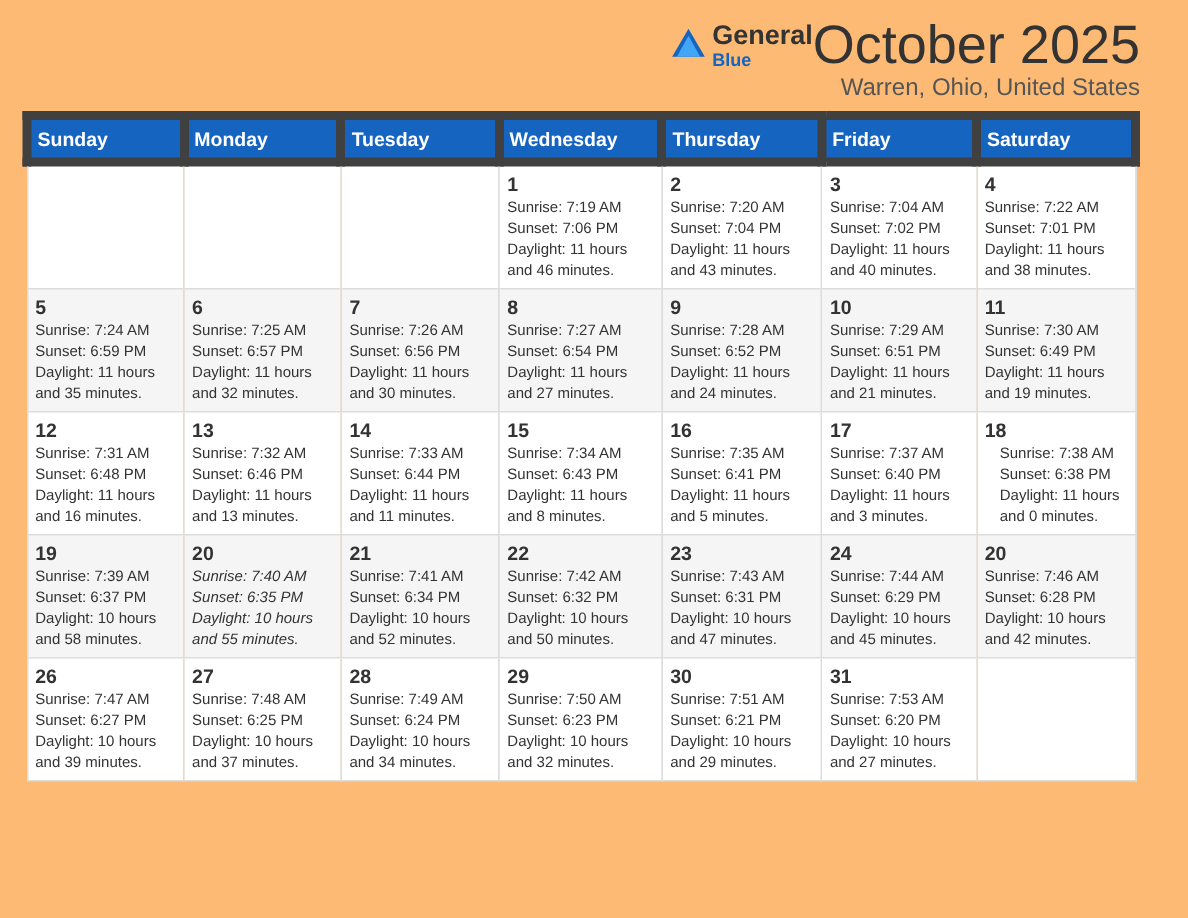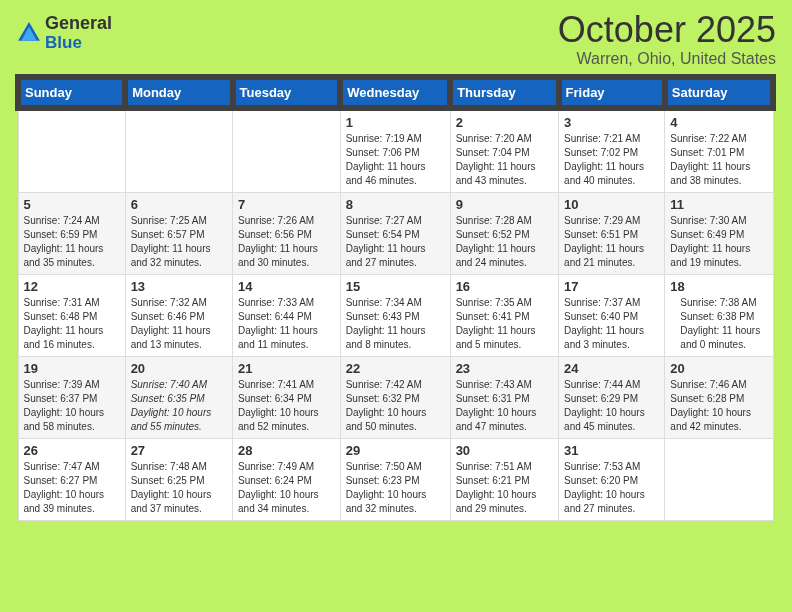--- a/index.html
+++ b/index.html
@@ -6,24 +6,25 @@
     body {
       font-family: Arial, sans-serif;
       background: #fff;
       width: 792px;
       min-height: 612px;
       padding: 0;
     }
     .page {
       width: 792px;
       min-height: 612px;
-      background: #bef264;
+      background: #fdba74;
       display: flex;
       flex-direction: column;
-      padding: 10px 16px 10px 15px;
+      padding: 10px 32px 10px 15px;
+      align-items: flex-end;
     }
     .header {
       display: flex;
       justify-content: space-between;
       align-items: flex-start;
       margin-bottom: 6px;
     }
     .logo {
       display: flex;
       align-items: center;
@@ -33,21 +34,21 @@
       display: flex;
       flex-direction: column;
       line-height: 1.1;
     }
     .logo-general {
       font-size: 18px;
       font-weight: bold;
       color: #333;
     }
     .logo-blue {
-      font-size: 17px;
+      font-size: 12px;
       font-weight: bold;
       color: #1565c0;
     }
     .logo-icon {
       width: 28px;
       height: 28px;
       margin-right: 2px;
     }
     .title-block {
       text-align: right;
@@ -151,21 +152,21 @@
           </td>
           <td>
             <div class="day-num">2</div>
             <div class="day-info" style="white-space: pre-line;">Sunrise: 7:20 AM
 Sunset: 7:04 PM
 Daylight: 11 hours
 and 43 minutes.</div>
           </td>
           <td>
             <div class="day-num">3</div>
-            <div class="day-info" style="white-space: pre-line;">Sunrise: 7:21 AM
+            <div class="day-info" style="white-space: pre-line;">Sunrise: 7:04 AM
 Sunset: 7:02 PM
 Daylight: 11 hours
 and 40 minutes.</div>
           </td>
           <td>
             <div class="day-num">4</div>
             <div class="day-info" style="white-space: pre-line;">Sunrise: 7:22 AM
 Sunset: 7:01 PM
 Daylight: 11 hours
 and 38 minutes.</div>

